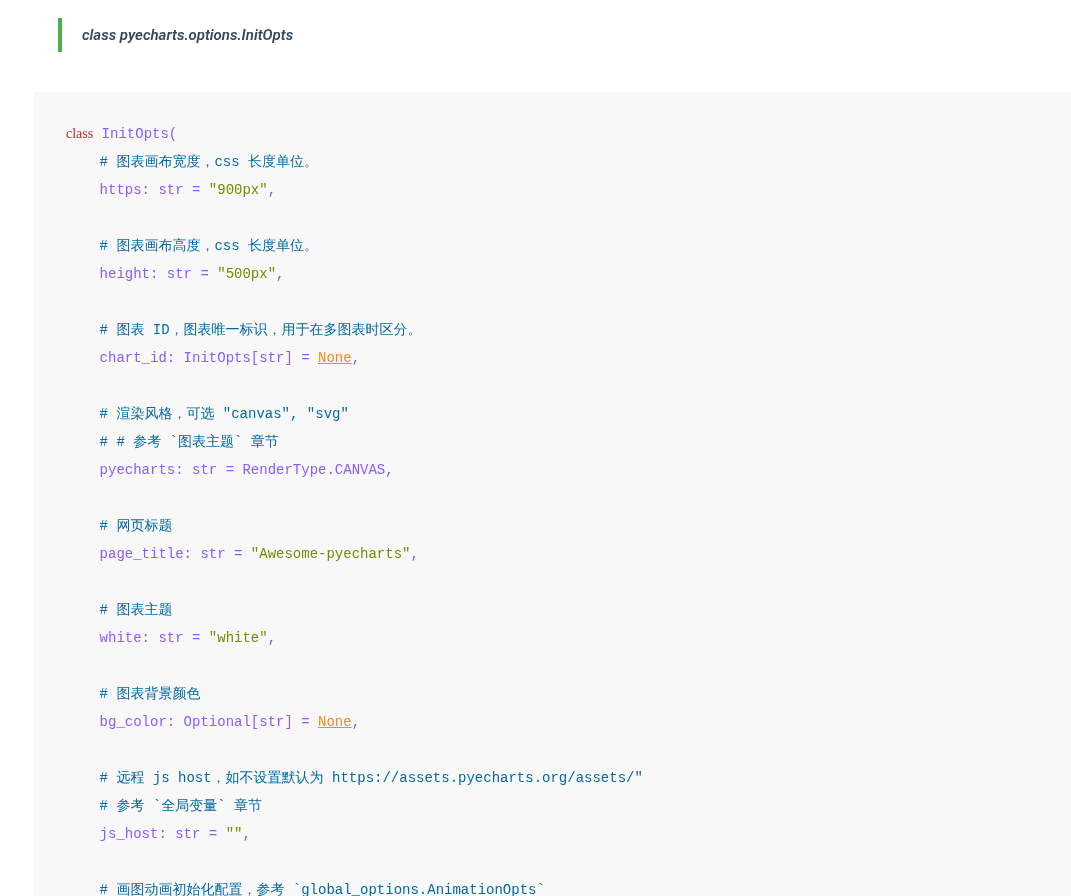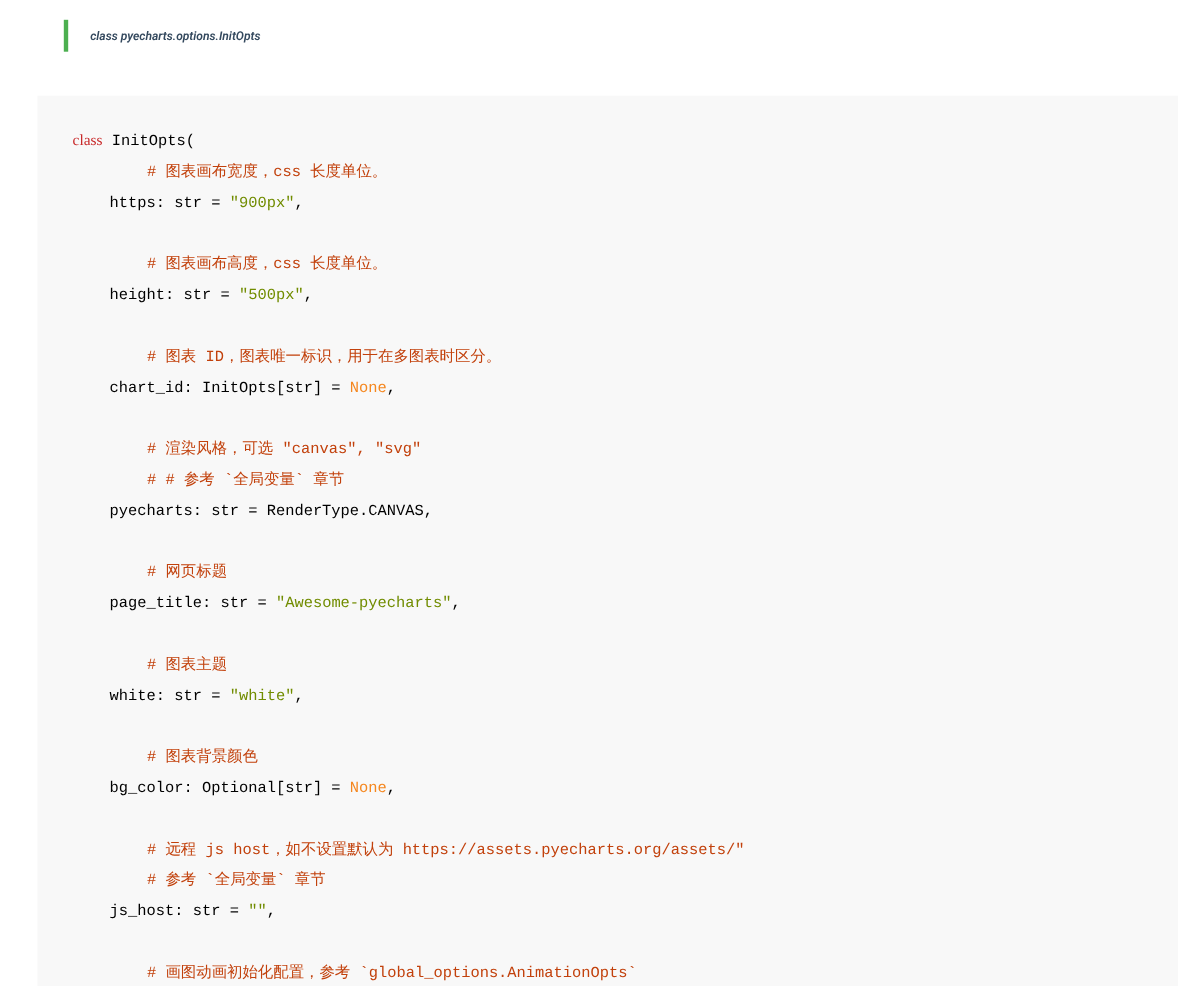--- a/index.html
+++ b/index.html
@@ -18,59 +18,59 @@
     }
     .class-title-block {
       border-left: 4px solid #4caf50;
       padding: 8px 0 8px 20px;
       margin: 18px 0 0 58px;
     }
     .class-title {
       font-style: italic;
       font-weight: 600;
       color: #34495e;
-      font-size: 11px;
+      font-size: 15px;
     }
     .code-block {
       background: #f8f8f8;
       margin: 40px 0 0 34px;
       padding: 28px 32px 28px 32px;
       font-family: "SFMono-Regular", Consolas, "Liberation Mono", Menlo, monospace;
       font-size: 14px;
       line-height: 2.0;
       color: #4d4d4c;
       white-space: pre;
       overflow-x: auto;
     }
     .k  { color: #c82829; font-family: Liberation Serif, serif; }  
     .s  { color: #718c00; }  
-    .nn { color: #f5871f; }  
-    .c  { color: #c2410c; margin-left: 34px; }  
-    .nm { color: #000000; }  
+    .nn { color: #f5871f; text-decoration: underline; }  
+    .c  { color: #0369a1; }  
+    .nm { color: #8b5cf6; }  
   </style>
 </head>
 <body>
 
 <div class="container">
   <div class="class-title-block">
     <div class="class-title">class pyecharts.options.InitOpts</div>
   </div>
 
   <div class="code-block"><span class="k">class</span><span class="nm"> InitOpts(</span>
 <span>    </span><span class="c"># 图表画布宽度，css 长度单位。</span>
 <span>    </span><span class="nm">https: str = </span><span class="s">"900px"</span><span class="nm">,</span>
 
 <span>    </span><span class="c"># 图表画布高度，css 长度单位。</span>
 <span>    </span><span class="nm">height: str = </span><span class="s">"500px"</span><span class="nm">,</span>
 
 <span>    </span><span class="c"># 图表 ID，图表唯一标识，用于在多图表时区分。</span>
 <span>    </span><span class="nm">chart_id: InitOpts[str] = </span><span class="nn">None</span><span class="nm">,</span>
 
 <span>    </span><span class="c"># 渲染风格，可选 "canvas", "svg"</span>
-<span>    </span><span class="c"># # 参考 `全局变量` 章节</span>
+<span>    </span><span class="c"># # 参考 `图表主题` 章节</span>
 <span>    </span><span class="nm">pyecharts: str = RenderType.CANVAS,</span>
 
 <span>    </span><span class="c"># 网页标题</span>
 <span>    </span><span class="nm">page_title: str = </span><span class="s">"Awesome-pyecharts"</span><span class="nm">,</span>
 
 <span>    </span><span class="c"># 图表主题</span>
 <span>    </span><span class="nm">white: str = </span><span class="s">"white"</span><span class="nm">,</span>
 
 <span>    </span><span class="c"># 图表背景颜色</span>
 <span>    </span><span class="nm">bg_color: Optional[str] = </span><span class="nn">None</span><span class="nm">,</span>

